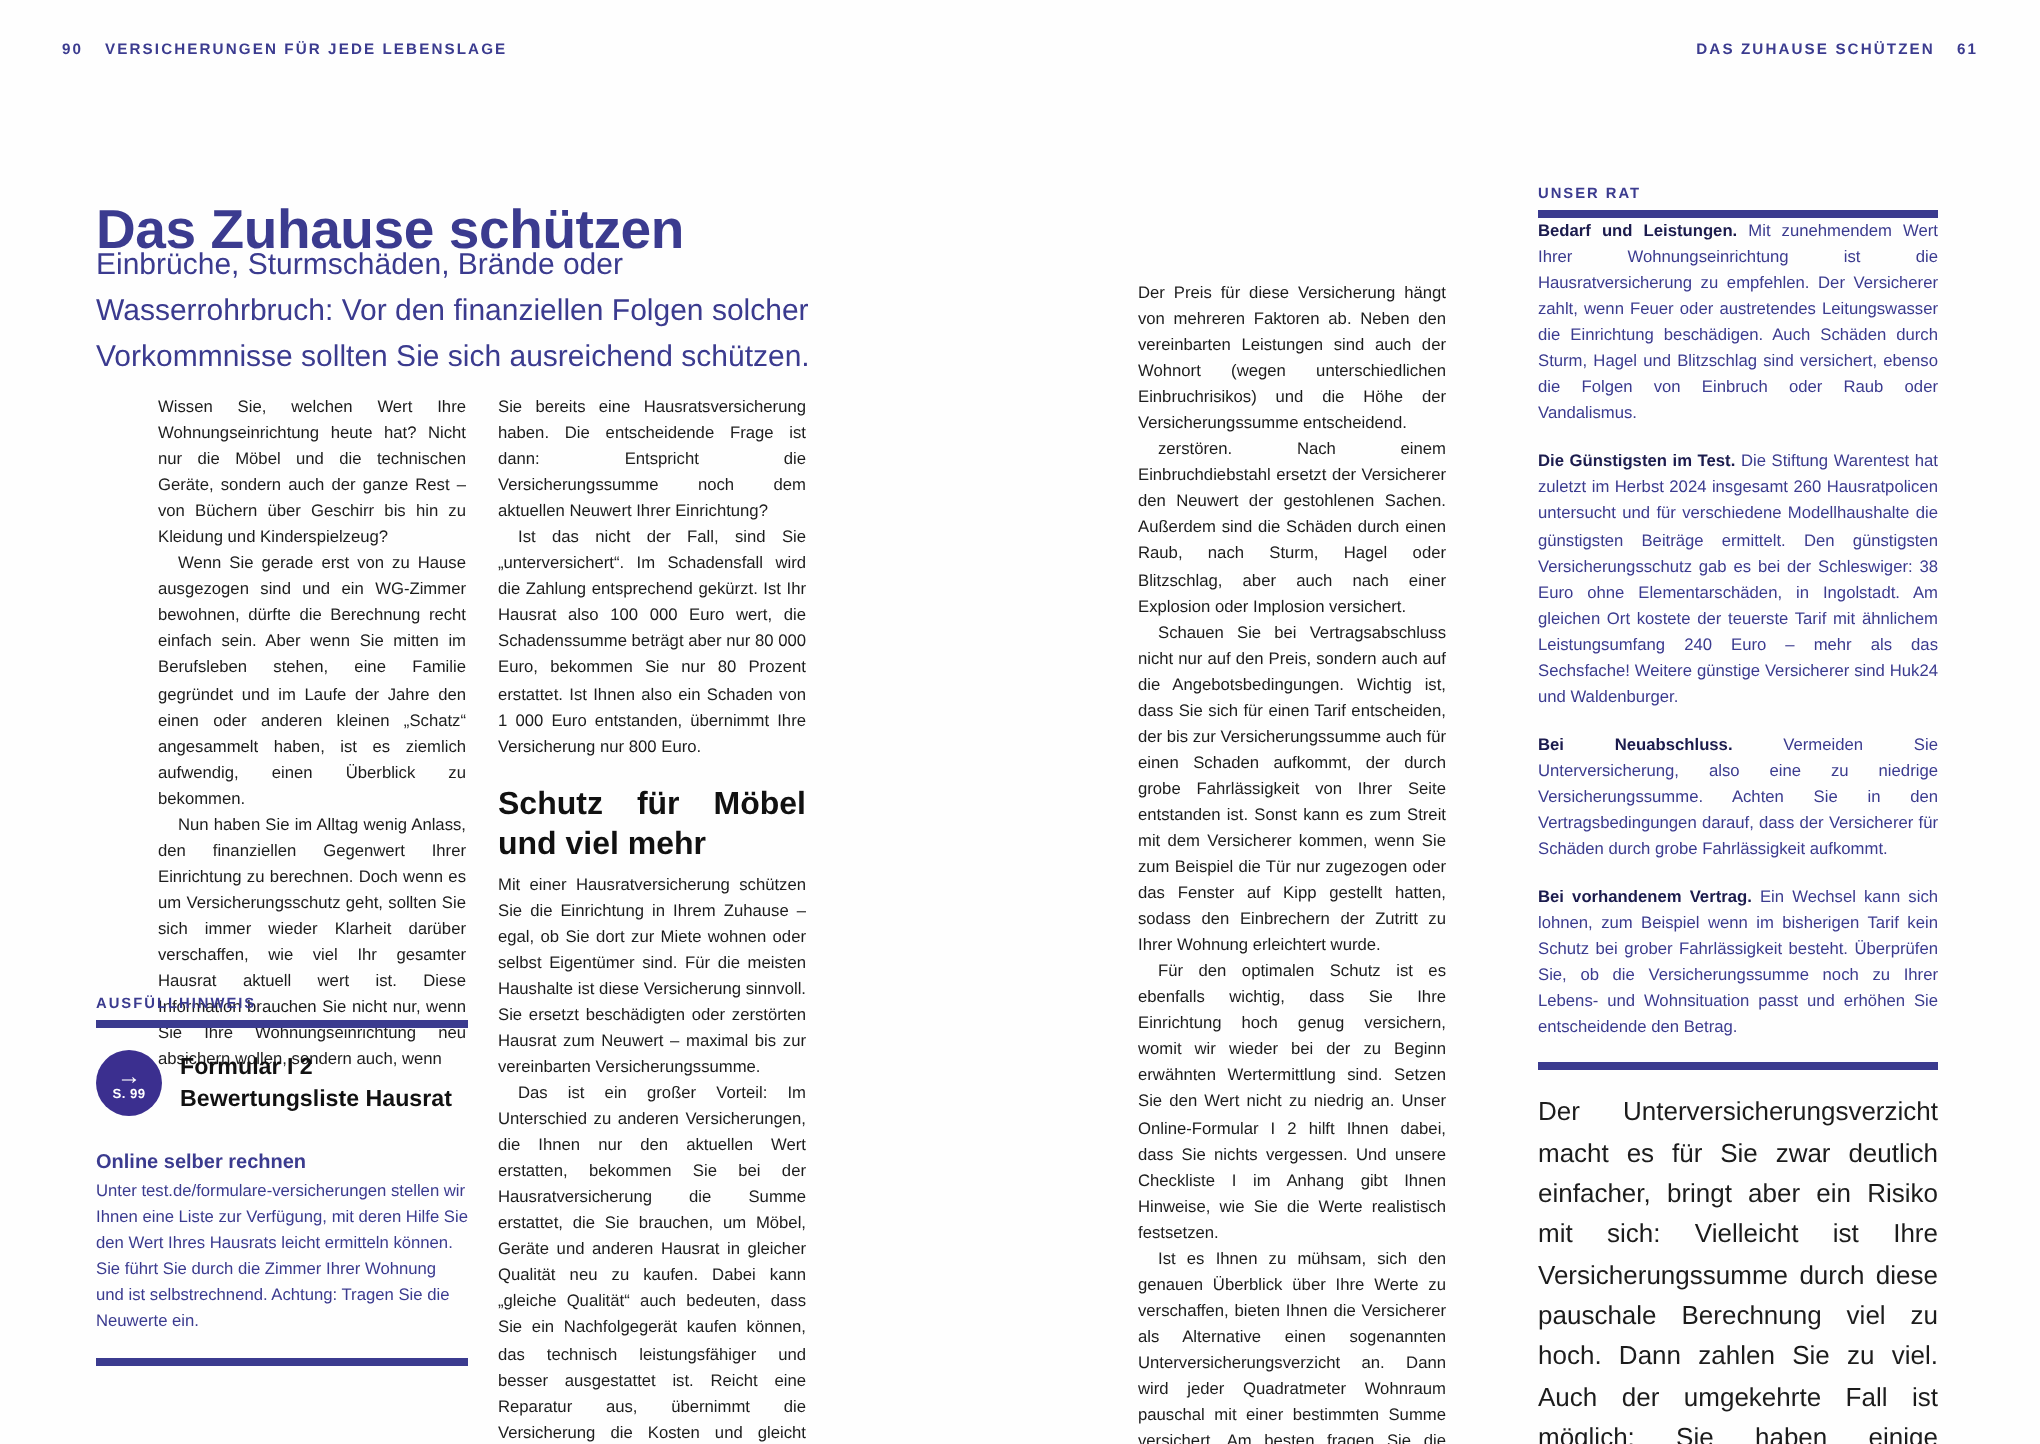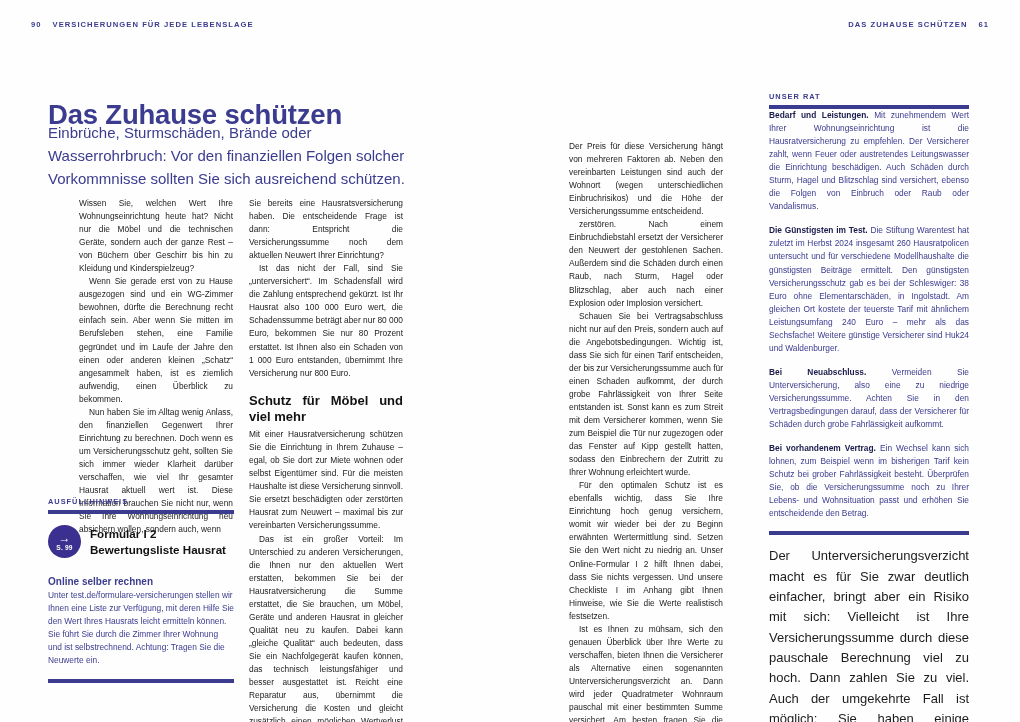--- a/index.html
+++ b/index.html
@@ -66,21 +66,21 @@
     font-size: 8.35px;
     line-height: 1.565;
     color: #1c1c1c;
     text-align: justify;
     -webkit-hyphens: none;
     hyphens: none;
   }
   .col p { margin: 0; }
   .col p + p { text-indent: 10px; }
   .col h3 {
-    font-size: 13px;
+    font-size: 16px;
     font-weight: bold;
     margin: 13px 0 3px 0;
     color: #111;
     text-indent: 0;
     line-height: 1.25;
   }
   .col h3 + p { text-indent: 0; }
 
   #col1 { left: 79px;  top: 197px; width: 154px; }
   #col2 { left: 249px; top: 197px; width: 154px; }

